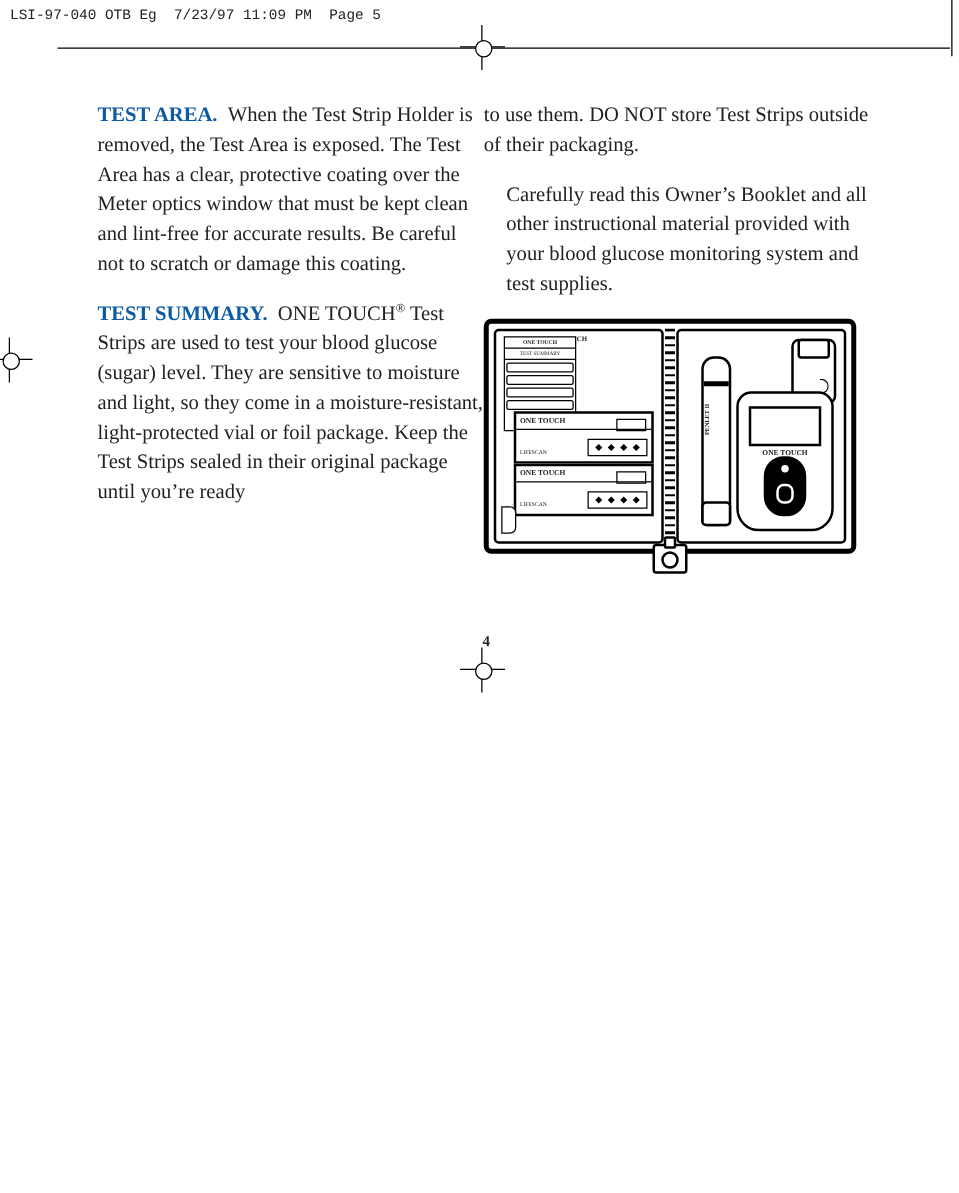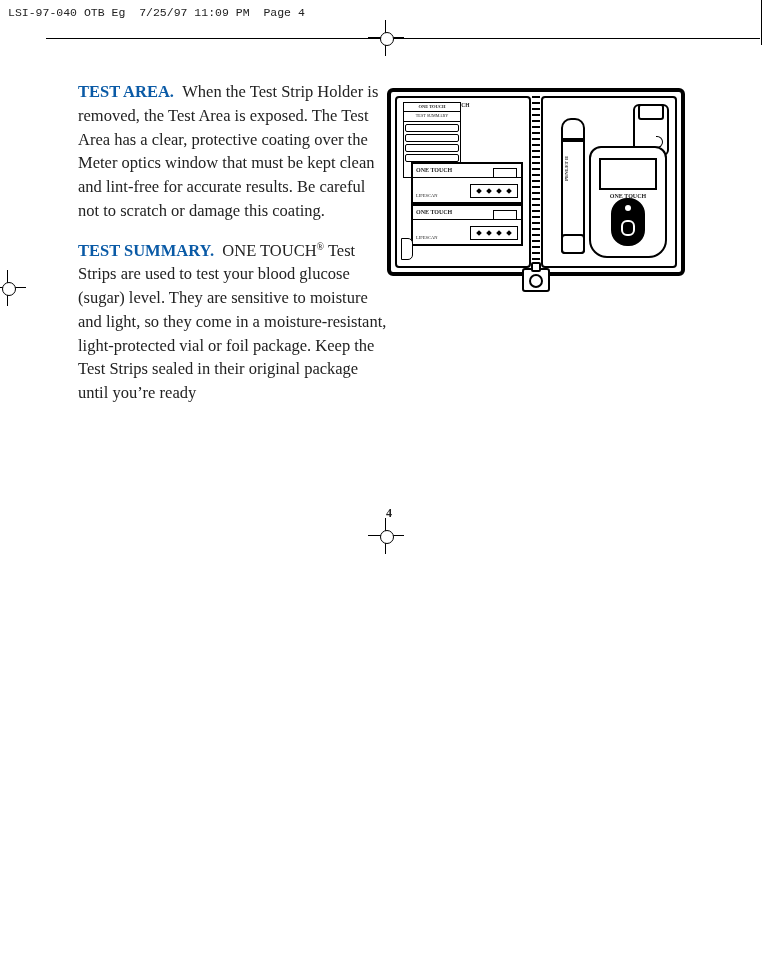--- a/index.html
+++ b/index.html
@@ -420,21 +420,21 @@
     height: 12px;
     border: 2px solid #fff;
     border-radius: 6px;
   }
 
 </style>
 </head>
 <body>
 
 <div class="slug">
-  <span>LSI-97-040 OTB Eg</span>&nbsp;&nbsp;<span>7/25/97 11:09 PM</span>&nbsp;&nbsp;<span>Page 4</span>
+  <span>LSI-97-040 OTB Eg</span>&nbsp;&nbsp;<span>7/23/97 11:09 PM</span>&nbsp;&nbsp;<span>Page 5</span>
 </div>
 
 <div class="top-hline"></div>
 <div class="right-tick"></div>
 
 <div class="regmark reg-top">
   <div class="h"></div>
     <div class="v"></div>
     <div class="c"></div>
 </div>
@@ -456,20 +456,22 @@
       <span class="lede">TEST AREA.</span>
       &nbsp;<span>When the Test Strip Holder is removed, the Test Area is exposed. The Test Area has a clear, protective coating over the Meter optics window that must be kept clean and lint-free for accurate results. Be careful not to scratch or damage this coating.</span>
     </p>
     <p>
       <span class="lede">TEST SUMMARY.</span>
       &nbsp;<span>ONE TOUCH</span><sup>®</sup><span> Test Strips are used to test your blood glucose (sugar) level. They are sensitive to moisture and light, so they come in a moisture-resistant, light-protected vial or foil package. Keep the Test Strips sealed in their original package until you’re ready</span>
     </p>
   </div>
 
   <div class="col">
+    <p>to use them. DO NOT store Test Strips outside of their packaging.</p>
+    <p class="indent">Carefully read this Owner’s Booklet and all other instructional material provided with your blood glucose monitoring system and test supplies.</p>
 
     <div class="kit-wrap">
       <div class="kit-case"></div>
       <div class="kit-inner">
         <div class="kit-left">
 
           <div class="small-top-label">ONE TOUCH</div>
 
           <div class="logbook">
             <div class="hdr">ONE TOUCH</div>

